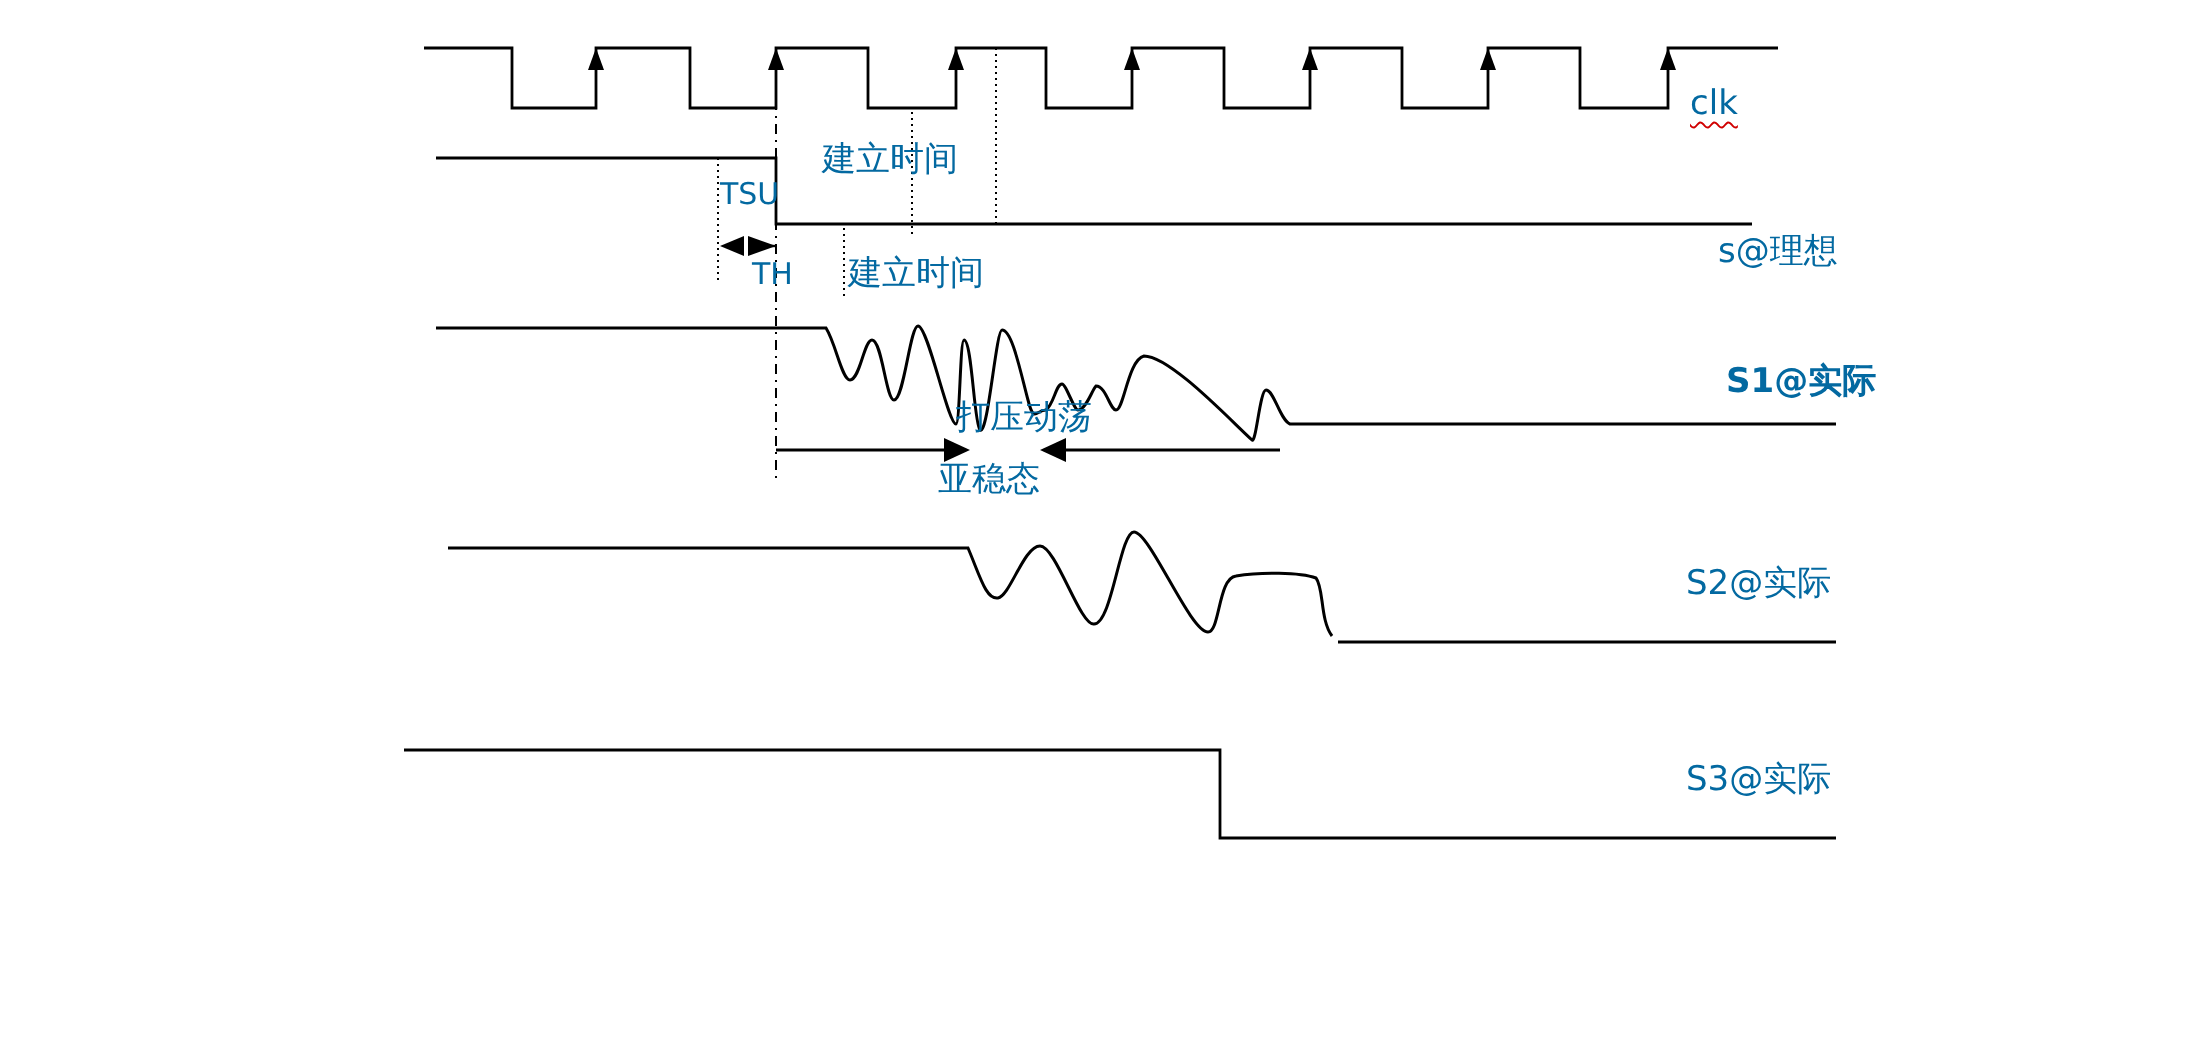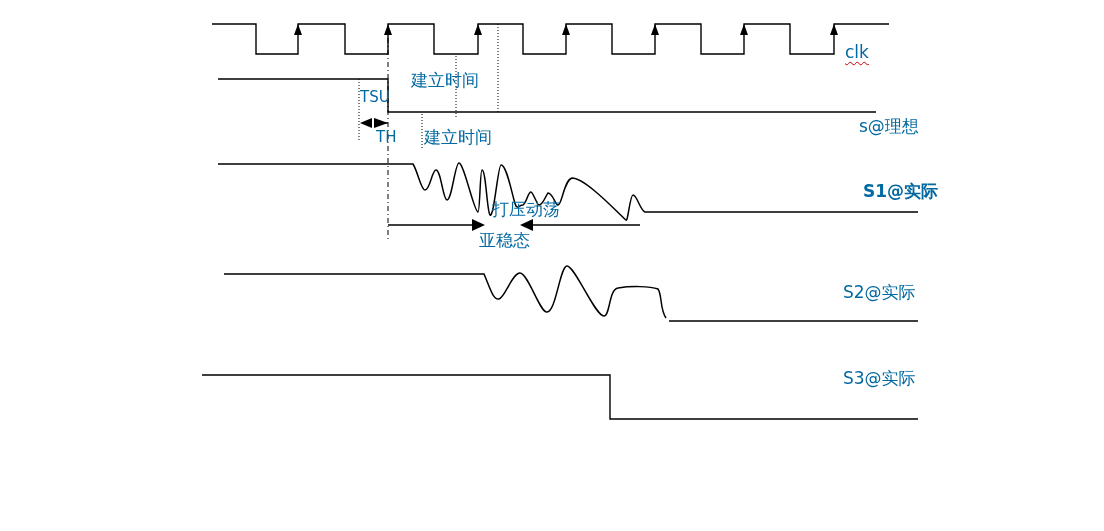--- a/index.html
+++ b/index.html
@@ -68,20 +68,20 @@
        C528,273 540,313 547,312 C556,312 560,266 567,266 C575,266 595,316 604,316
        C610,316 609,289 618,288 C630,286 650,286 658,289 C662,294 660,310 666,318 M669,321 H918" stroke="#000" stroke-width="1.5" fill="none"></path>
 
   <path d="M202,375 H610 V419 H918" stroke="#000" stroke-width="1.4" fill="none"></path>
 </svg>
 
 <div class="lbl squiggle" style="left:845px; top:44px;">clk</div>
 <div class="lbl" style="left:843px; top:118px;margin-left:16px;">s@理想</div>
 <div class="lbl" style="left:863px; top:183px;font-weight:bold;">S1@实际</div>
 <div class="lbl" style="left:843px; top:284px;">S2@实际</div>
-<div class="lbl" style="left:843px; top:370px;">S3@实际</div>
+<div class="lbl" style="left:843px; top:382px;">S3@实际</div>
 
 <div class="lbl" style="left:411px; top:72px;">建立时间</div>
 <div class="lbl" style="left:424px; top:129px;">建立时间</div>
 <div class="lbl lbl-sm" style="left:360px; top:90px;text-align:right;">TSU</div>
 <div class="lbl lbl-sm" style="left:376px; top:130px;">TH</div>
-<div class="lbl" style="left:478px; top:201px;margin-left:14px;">打压动荡</div>
-<div class="lbl" style="left:479px; top:232px;">亚稳态</div>
+<div class="lbl" style="left:478px; top:201px;">打压动荡</div>
+<div class="lbl" style="left:469px; top:232px;">亚稳态</div>
 
 </body></html>

